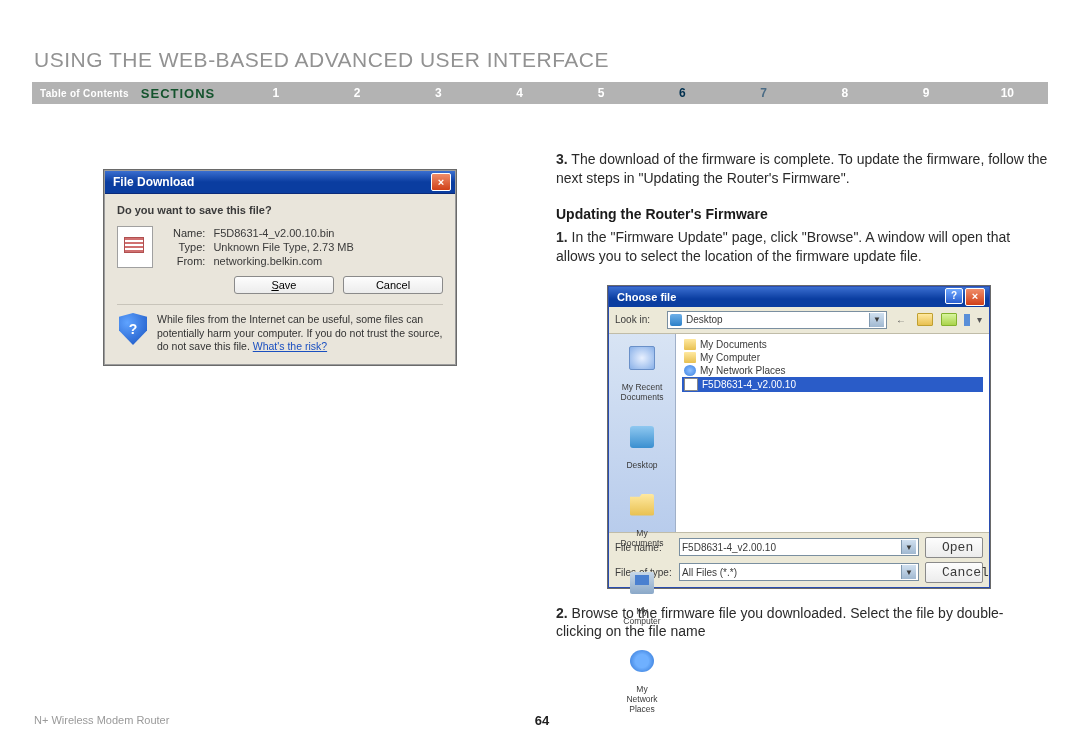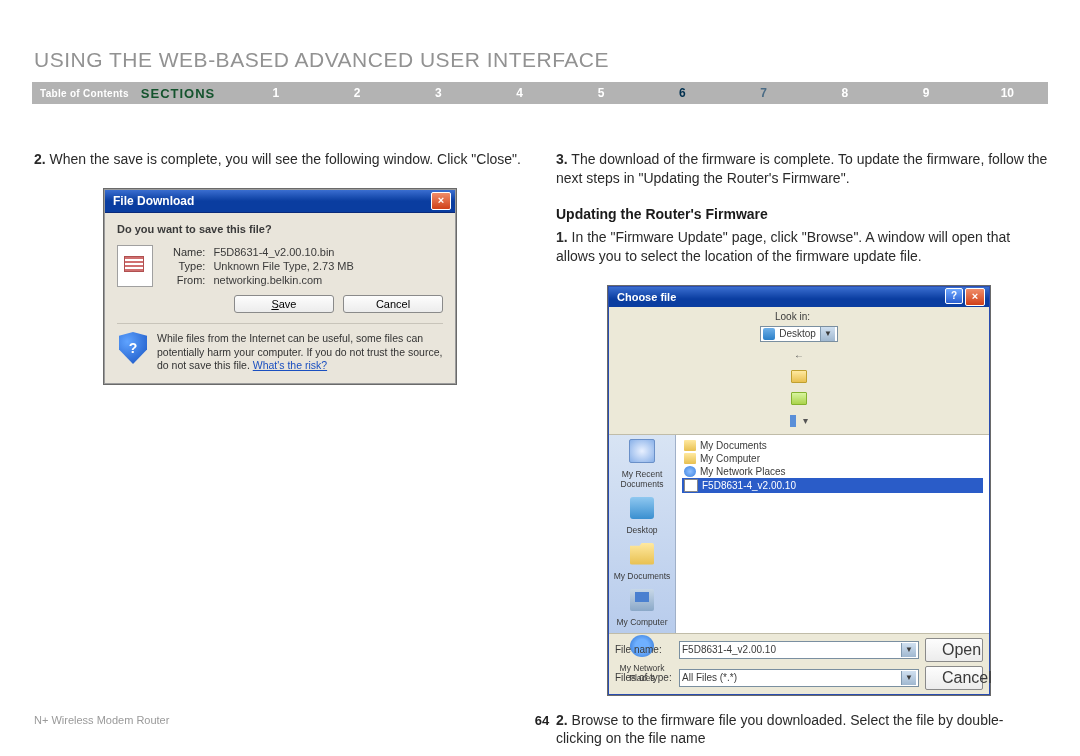--- a/index.html
+++ b/index.html
@@ -225,21 +225,20 @@
     background: linear-gradient(#6fa8ff,#2a5fd0);
     border: 1px solid #fff; border-radius: 2px;
     color: #fff; font-size: 10px; font-weight: bold;
     display: flex; align-items: center; justify-content: center;
   }
   .choose .toolbar {
     display: flex; align-items: center;
     padding: 4px 6px; gap: 4px;
     background: #ece9d8;
     border-bottom: 1px solid #c0bca8;
-    flex-direction: column;
   }
   .choose .toolbar .lbl { font-size: 10px; width: 48px; }
   .choose .combo {
     flex: 1;
     border: 1px solid #7a8fa0;
     background: #fff;
     height: 16px;
     display: flex; align-items: center;
     padding: 0 2px;
     font-size: 10px;
@@ -282,23 +281,23 @@
   .choose .sidebar {
     width: 66px;
     background: linear-gradient(#d8e4f4,#b8ccec);
     border-right: 1px solid #a0b0c8;
     display: flex; flex-direction: column;
   }
   .choose .sidebar .sbitem {
     flex: 1;
     display: flex; flex-direction: column;
     align-items: center; justify-content: center;
-    gap: 6px;
+    gap: 12px;
     font-size: 8.5px; text-align: center;
-    padding: 4px;
+    padding: 12px;
   }
   .sbicon {
     width: 24px; height: 22px;
     border-radius: 2px;
   }
   .sbicon.recent { background: radial-gradient(#e8f0ff,#88b0e8); border: 1px solid #6a90c8; }
   .sbicon.desktop { background: linear-gradient(#8fc8f0,#3a8fd0); border-radius: 3px; }
   .sbicon.docs { background: linear-gradient(#ffe9a0,#e8c050); position: relative; clip-path: polygon(0 15%, 40% 15%, 50% 0, 100% 0, 100% 100%, 0 100%);}
   .sbicon.comp { background: linear-gradient(#c8d8e8,#8aa8c8); border-radius: 2px; position: relative; }
   .sbicon.comp::after{ content:""; position:absolute; left:5px; top:3px; width:14px; height:10px; background:#4a80d0; }
@@ -336,21 +335,22 @@
     align-items: center;
     font-size: 10px;
   }
   .choose .bottom .combo { height: 16px; }
   .choose .bbtn {
     border: 1px solid #8a8a8a;
     background: linear-gradient(#fdfdfd,#ececec);
     border-radius: 2px;
     text-align: center;
     padding: 2px 16px;
-    font-size: 16px;
+    font-size: 13px;
+    font-family: Liberation Mono, monospace;
   }
 
   .footer {
     position: absolute;
     left: 34px;
     bottom: 30px;
     width: 1016px;
     display: flex;
     align-items: center;
     font-size: 11px;
@@ -379,23 +379,20 @@
   <span class="num">4</span>
   <span class="num">5</span>
   <span class="num active">6</span>
   <span class="num accent">7</span>
   <span class="num">8</span>
   <span class="num">9</span>
   <span class="num">10</span>
 </div>
 
 <div class="col-left">
-  <div class="body-text">
-    <b>2.</b> <span>When the save is complete, you will see the following window. Click "Close".</span>
-  </div>
 
   <div class="filedl">
     <div class="titlebar">
       <span class="t">File Download</span>
       <span class="closeicon">×</span>
     </div>
     <div class="body">
       <div class="q">Do you want to save this file?</div>
       <div class="info-row">
         <div class="iconblock"></div>

